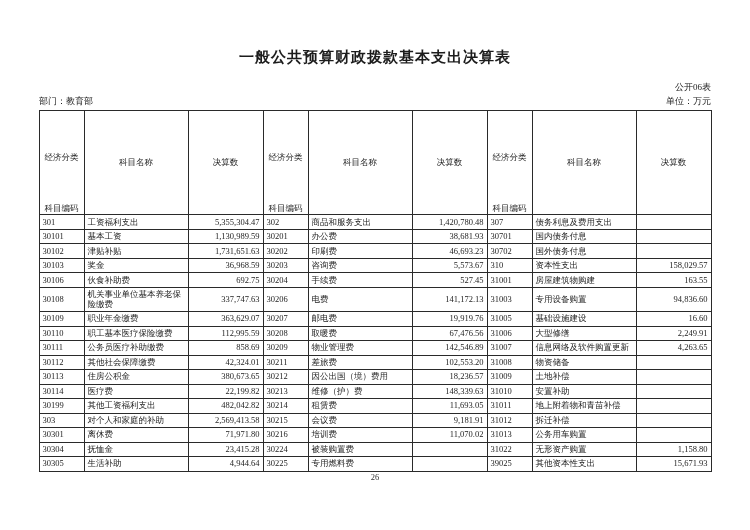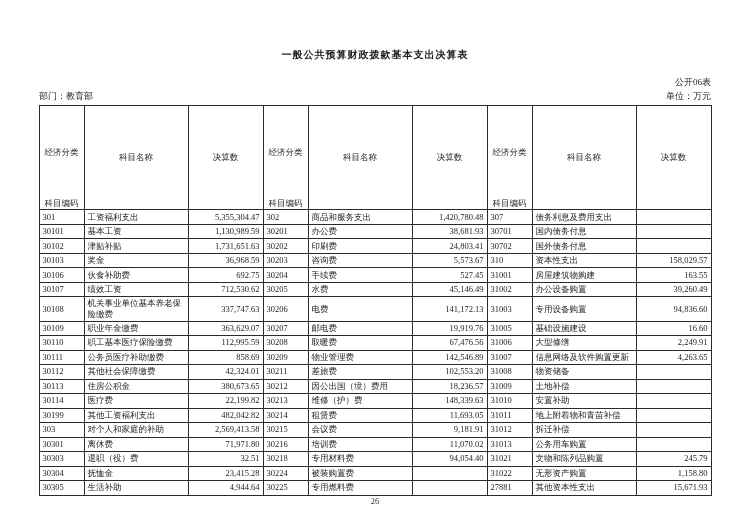--- a/index.html
+++ b/index.html
@@ -10,21 +10,21 @@
     color: #1c1c1c;
     overflow: hidden;
   }
   .page {
     width: 750px; height: 530px;
     padding-top: 48px;
     position: relative;
   }
   .doc-title {
     text-align: center;
-    font-size: 10px;
+    font-size: 15px;
     font-weight: bold;
     letter-spacing: 1px;
   }
   .meta {
     width: 672px;
     margin: 0 auto;
     font-size: 9px;
   }
   .meta-top {
     text-align: right;
@@ -141,21 +141,21 @@
           <td class="cell-code">30701</td>
           <td class="cell-name">国内债务付息</td>
           <td class="cell-amount"></td>
         </tr>
         <tr>
           <td class="cell-code">30102</td>
           <td class="cell-name">津贴补贴</td>
           <td class="cell-amount">1,731,651.63</td>
           <td class="cell-code">30202</td>
           <td class="cell-name">印刷费</td>
-          <td class="cell-amount">24,803.41</td>
+          <td class="cell-amount">46,693.23</td>
           <td class="cell-code">30702</td>
           <td class="cell-name">国外债务付息</td>
           <td class="cell-amount"></td>
         </tr>
         <tr>
           <td class="cell-code">30103</td>
           <td class="cell-name">奖金</td>
           <td class="cell-amount">36,968.59</td>
           <td class="cell-code">30203</td>
           <td class="cell-name">咨询费</td>
@@ -169,31 +169,20 @@
           <td class="cell-name">伙食补助费</td>
           <td class="cell-amount">692.75</td>
           <td class="cell-code">30204</td>
           <td class="cell-name">手续费</td>
           <td class="cell-amount">527.45</td>
           <td class="cell-code">31001</td>
           <td class="cell-name">房屋建筑物购建</td>
           <td class="cell-amount">163.55</td>
         </tr>
         <tr>
-          <td class="cell-code">30107</td>
-          <td class="cell-name">绩效工资</td>
-          <td class="cell-amount">712,530.62</td>
-          <td class="cell-code">30205</td>
-          <td class="cell-name">水费</td>
-          <td class="cell-amount">45,146.49</td>
-          <td class="cell-code">31002</td>
-          <td class="cell-name">办公设备购置</td>
-          <td class="cell-amount">39,260.49</td>
-        </tr>
-        <tr>
           <td class="cell-code">30108</td>
           <td class="cell-name">机关事业单位基本养老保险缴费</td>
           <td class="cell-amount">337,747.63</td>
           <td class="cell-code">30206</td>
           <td class="cell-name">电费</td>
           <td class="cell-amount">141,172.13</td>
           <td class="cell-code">31003</td>
           <td class="cell-name">专用设备购置</td>
           <td class="cell-amount">94,836.60</td>
         </tr>
@@ -290,49 +279,38 @@
           <td class="cell-name">离休费</td>
           <td class="cell-amount">71,971.80</td>
           <td class="cell-code">30216</td>
           <td class="cell-name">培训费</td>
           <td class="cell-amount">11,070.02</td>
           <td class="cell-code">31013</td>
           <td class="cell-name">公务用车购置</td>
           <td class="cell-amount"></td>
         </tr>
         <tr>
-          <td class="cell-code">30303</td>
-          <td class="cell-name">退职（役）费</td>
-          <td class="cell-amount">32.51</td>
-          <td class="cell-code">30218</td>
-          <td class="cell-name">专用材料费</td>
-          <td class="cell-amount">94,054.40</td>
-          <td class="cell-code">31021</td>
-          <td class="cell-name">文物和陈列品购置</td>
-          <td class="cell-amount">245.79</td>
-        </tr>
-        <tr>
           <td class="cell-code">30304</td>
           <td class="cell-name">抚恤金</td>
           <td class="cell-amount">23,415.28</td>
           <td class="cell-code">30224</td>
           <td class="cell-name">被装购置费</td>
           <td class="cell-amount"></td>
           <td class="cell-code">31022</td>
           <td class="cell-name">无形资产购置</td>
           <td class="cell-amount">1,158.80</td>
         </tr>
         <tr>
           <td class="cell-code">30305</td>
           <td class="cell-name">生活补助</td>
           <td class="cell-amount">4,944.64</td>
           <td class="cell-code">30225</td>
           <td class="cell-name">专用燃料费</td>
           <td class="cell-amount"></td>
-          <td class="cell-code">27881</td>
+          <td class="cell-code">39025</td>
           <td class="cell-name">其他资本性支出</td>
           <td class="cell-amount">15,671.93</td>
         </tr>
       </tbody>
   </table>
 
   <div class="page-number">26</div>
 
 </div>
 

